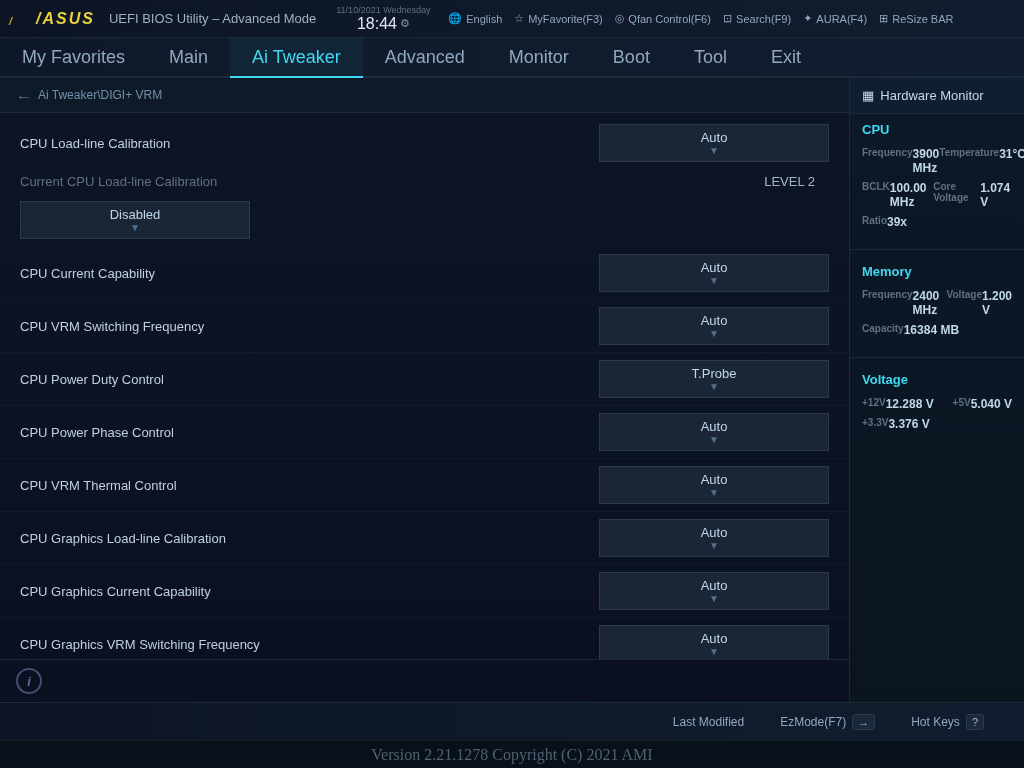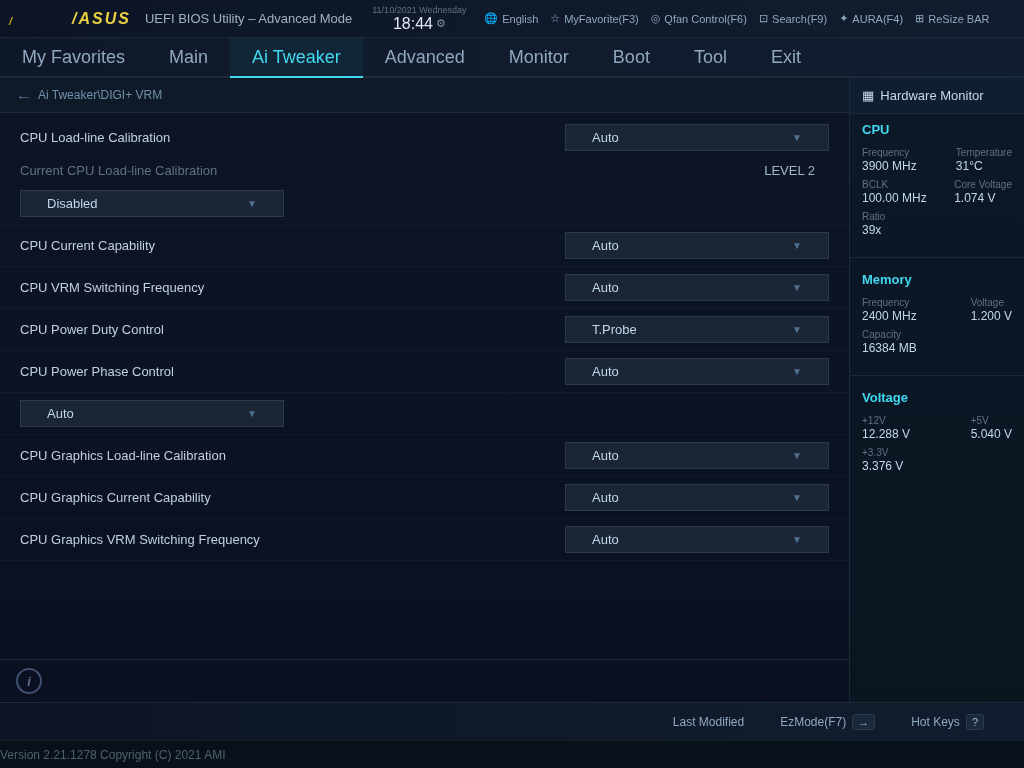--- a/index.html
+++ b/index.html
@@ -183,30 +183,31 @@
     }
 
     .setting-sublabel {
       padding: 4px 20px 4px 20px;
       font-size: 13px;
       color: #607080;
       border-bottom: 1px solid #111a25;
     }
 
     .setting-dropdown {
-      width: 264px;
+      width: 230px;
       display: flex;
       align-items: center;
       justify-content: space-between;
       background: #1a2535;
       border: 1px solid #2a3a4a;
-      padding: 5px 26px;
+      padding: 5px 16px;
       font-size: 13px;
       color: #c0d8e8;
       cursor: pointer;
+      flex-direction: column;
     }
 
     .dropdown-arrow {
       color: #507090;
       font-size: 10px;
     }
 
     
     .info-bar {
       padding: 8px 16px;
@@ -263,21 +264,22 @@
     }
 
     .hw-row {
       display: flex;
       justify-content: space-between;
       margin-bottom: 6px;
     }
 
     .hw-metric {
       display: flex;
-      flex-direction: column;
+      flex-direction: row;
+      font-weight: bold;
     }
 
     .hw-metric-label {
       font-size: 10px;
       color: #607080;
       margin-bottom: 1px;
     }
 
     .hw-metric-value {
       font-size: 12px;
@@ -321,39 +323,40 @@
       border-radius: 3px;
       padding: 1px 5px;
       font-size: 11px;
       color: #a0b8c8;
     }
 
     
     .version-bar {
       display: flex;
       align-items: center;
-      justify-content: flex-start;
+      justify-content: center;
       height: 28px;
       background: #08101a;
       border-top: 1px solid #141e2a;
-      font-size: 12px;
+      font-size: 16px;
       color: #506070;
+      font-family: Liberation Serif, serif;
     }
   </style>
 </head>
 <body>
 
 <div class="main-wrapper">
 
   <div class="top-bar">
     <div class="asus-logo">
       <svg width="22" height="22" viewBox="0 0 22 22">
         <text x="1" y="17" font-size="11" fill="#c8a020" font-weight="bold" font-style="italic">/</text>
       </svg>
-      <span class="asus-text" style="font-size:16px; color:#e8d040; font-weight:900;margin-left:36px;">/ASUS</span>
+      <span class="asus-text" style="font-size:16px; color:#e8d040; font-weight:900;">/ASUS</span>
     </div>
     <span class="bios-title">UEFI BIOS Utility – Advanced Mode</span>
 
     <div class="datetime" style="margin-left:10px;">
       <span class="date-text" style="font-size:9px; color:#607080;">11/10/2021 Wednesday</span>
       <div style="display:flex;align-items:center;gap:3px;">
         <span class="time-text" style="font-size:16px; color:#e0e8f0; font-weight:normal;">18:44</span>
         <span style="font-size:11px; color:#8090a0; cursor:pointer;">⚙</span>
       </div>
     </div>
@@ -470,20 +473,21 @@
 
         <div class="setting-row">
           <span class="setting-label">CPU Power Phase Control</span>
           <div class="setting-dropdown">
             <span>Auto</span>
             <span class="dropdown-arrow">▼</span>
           </div>
         </div>
 
         <div class="setting-row">
+          <span class="setting-label">CPU VRM Thermal Control</span>
           <div class="setting-dropdown">
             <span>Auto</span>
             <span class="dropdown-arrow">▼</span>
           </div>
         </div>
 
         <div class="setting-row">
           <span class="setting-label">CPU Graphics Load-line Calibration</span>
           <div class="setting-dropdown">
             <span>Auto</span>

